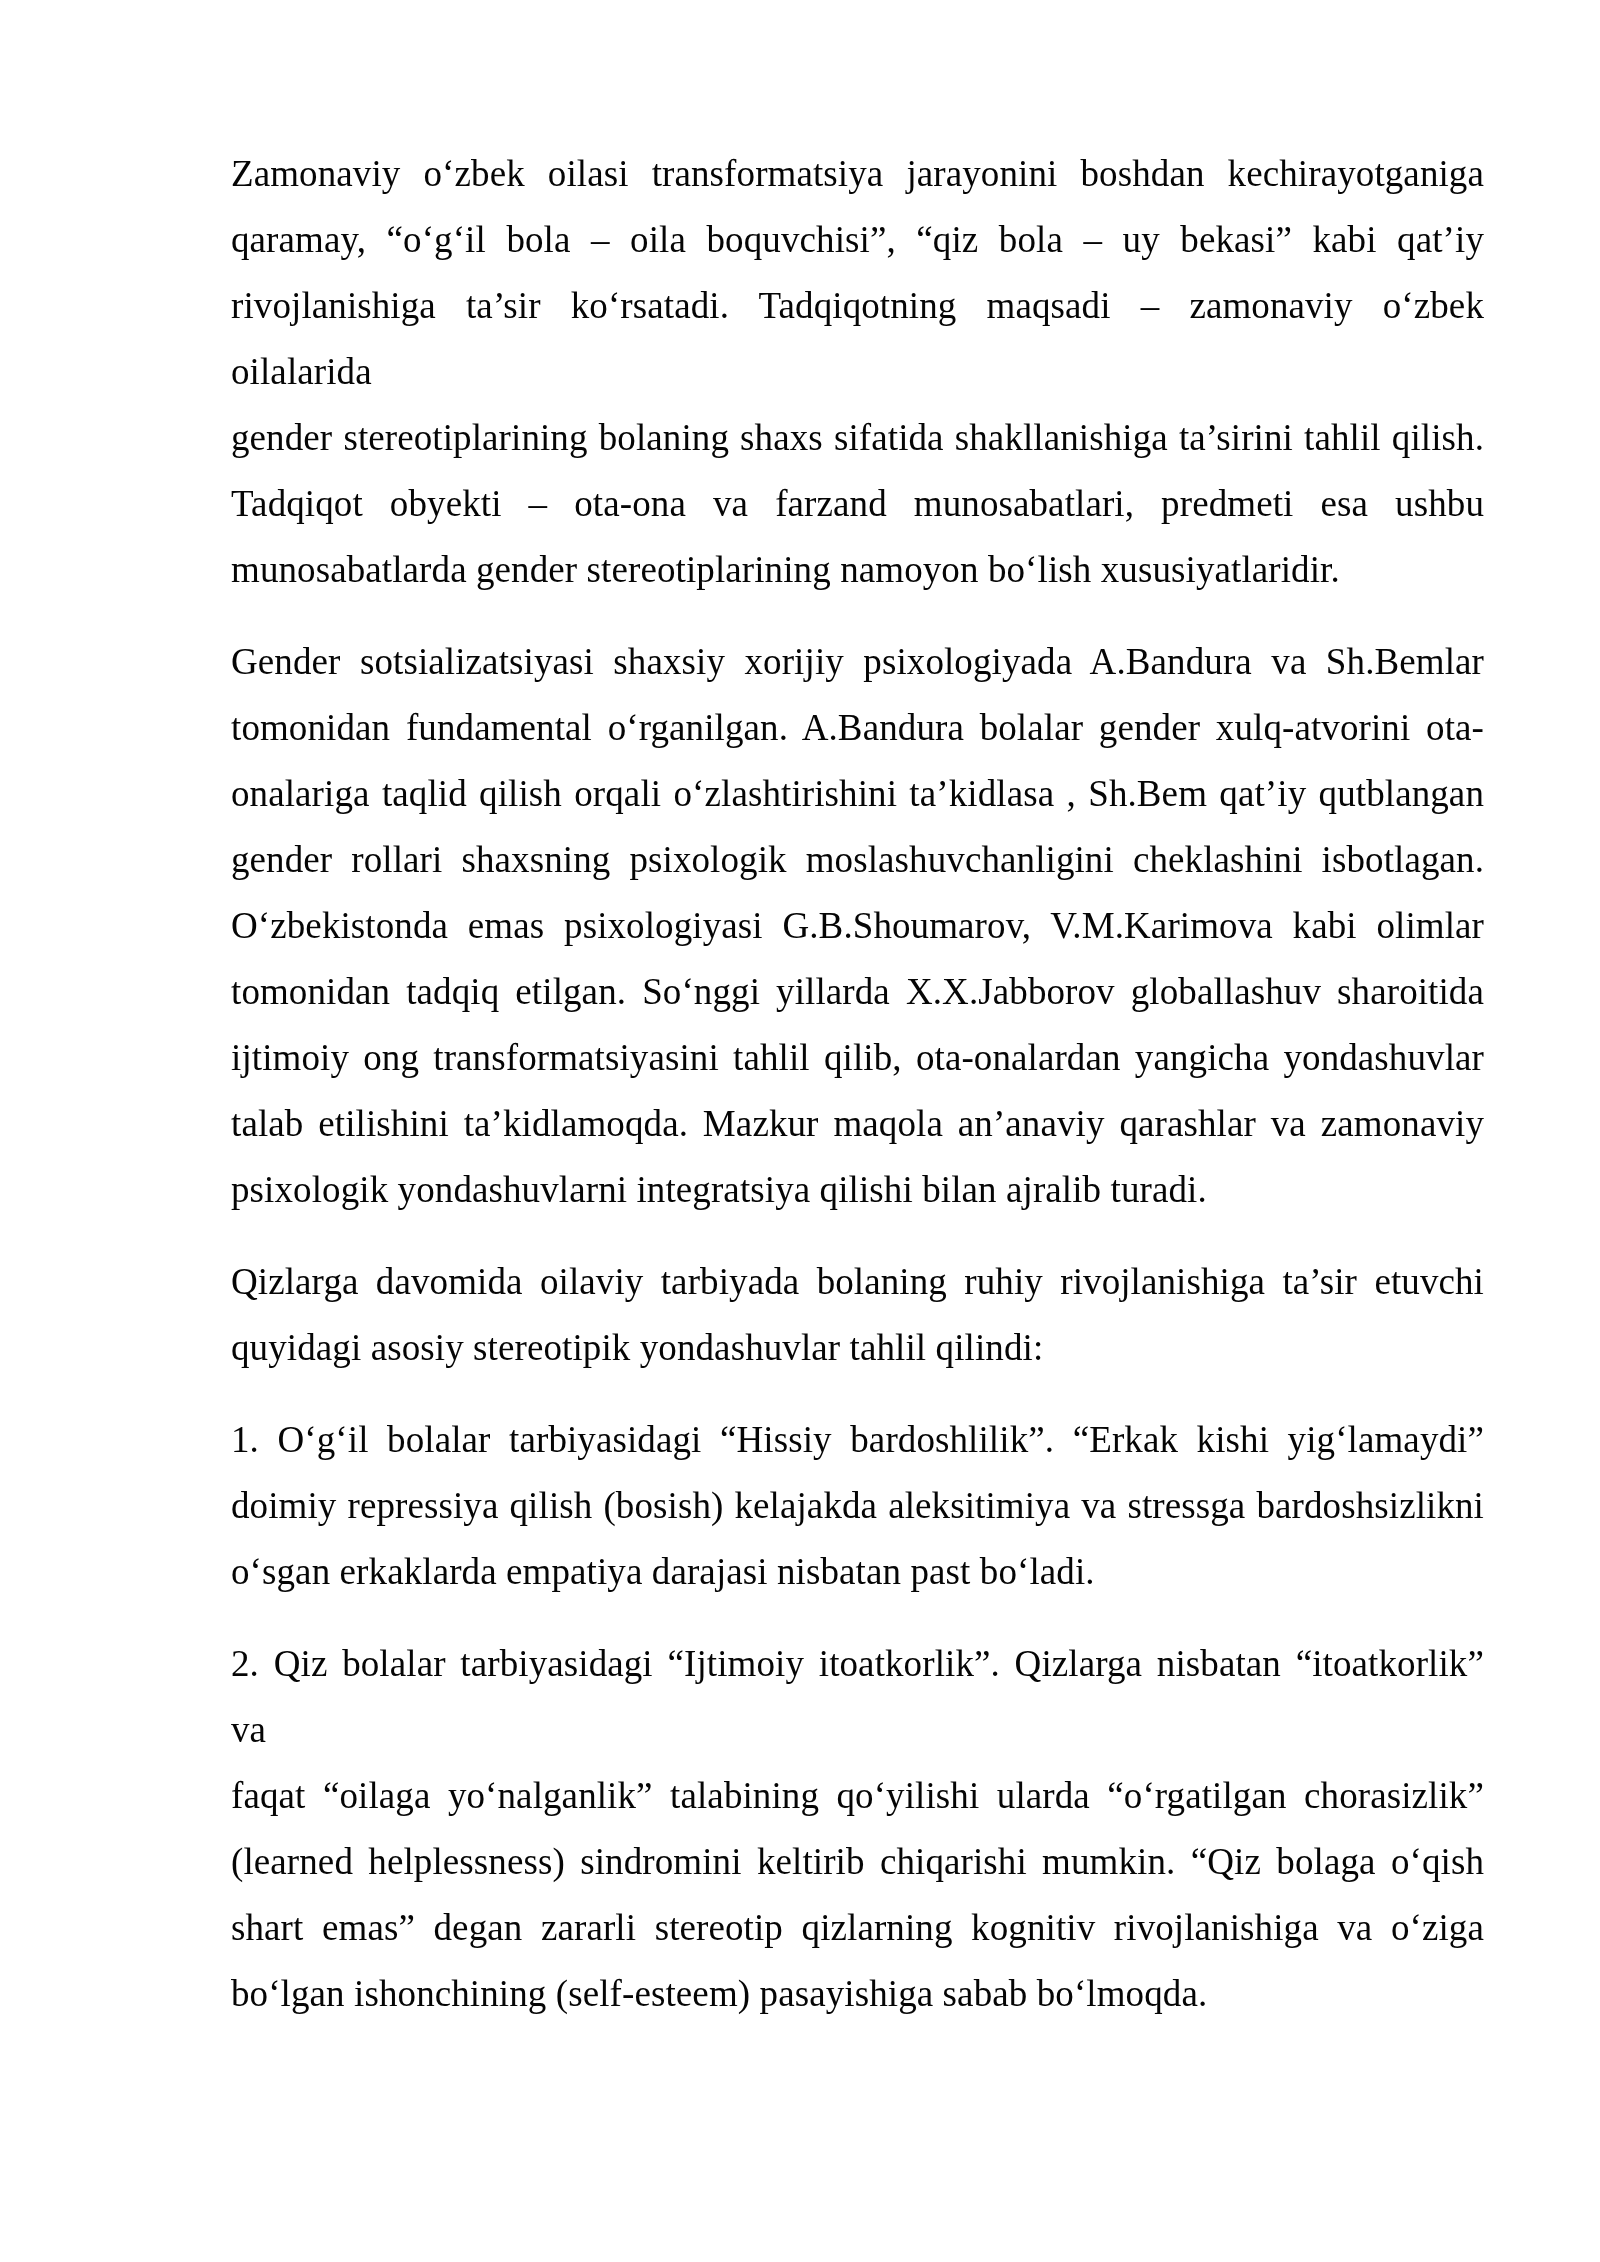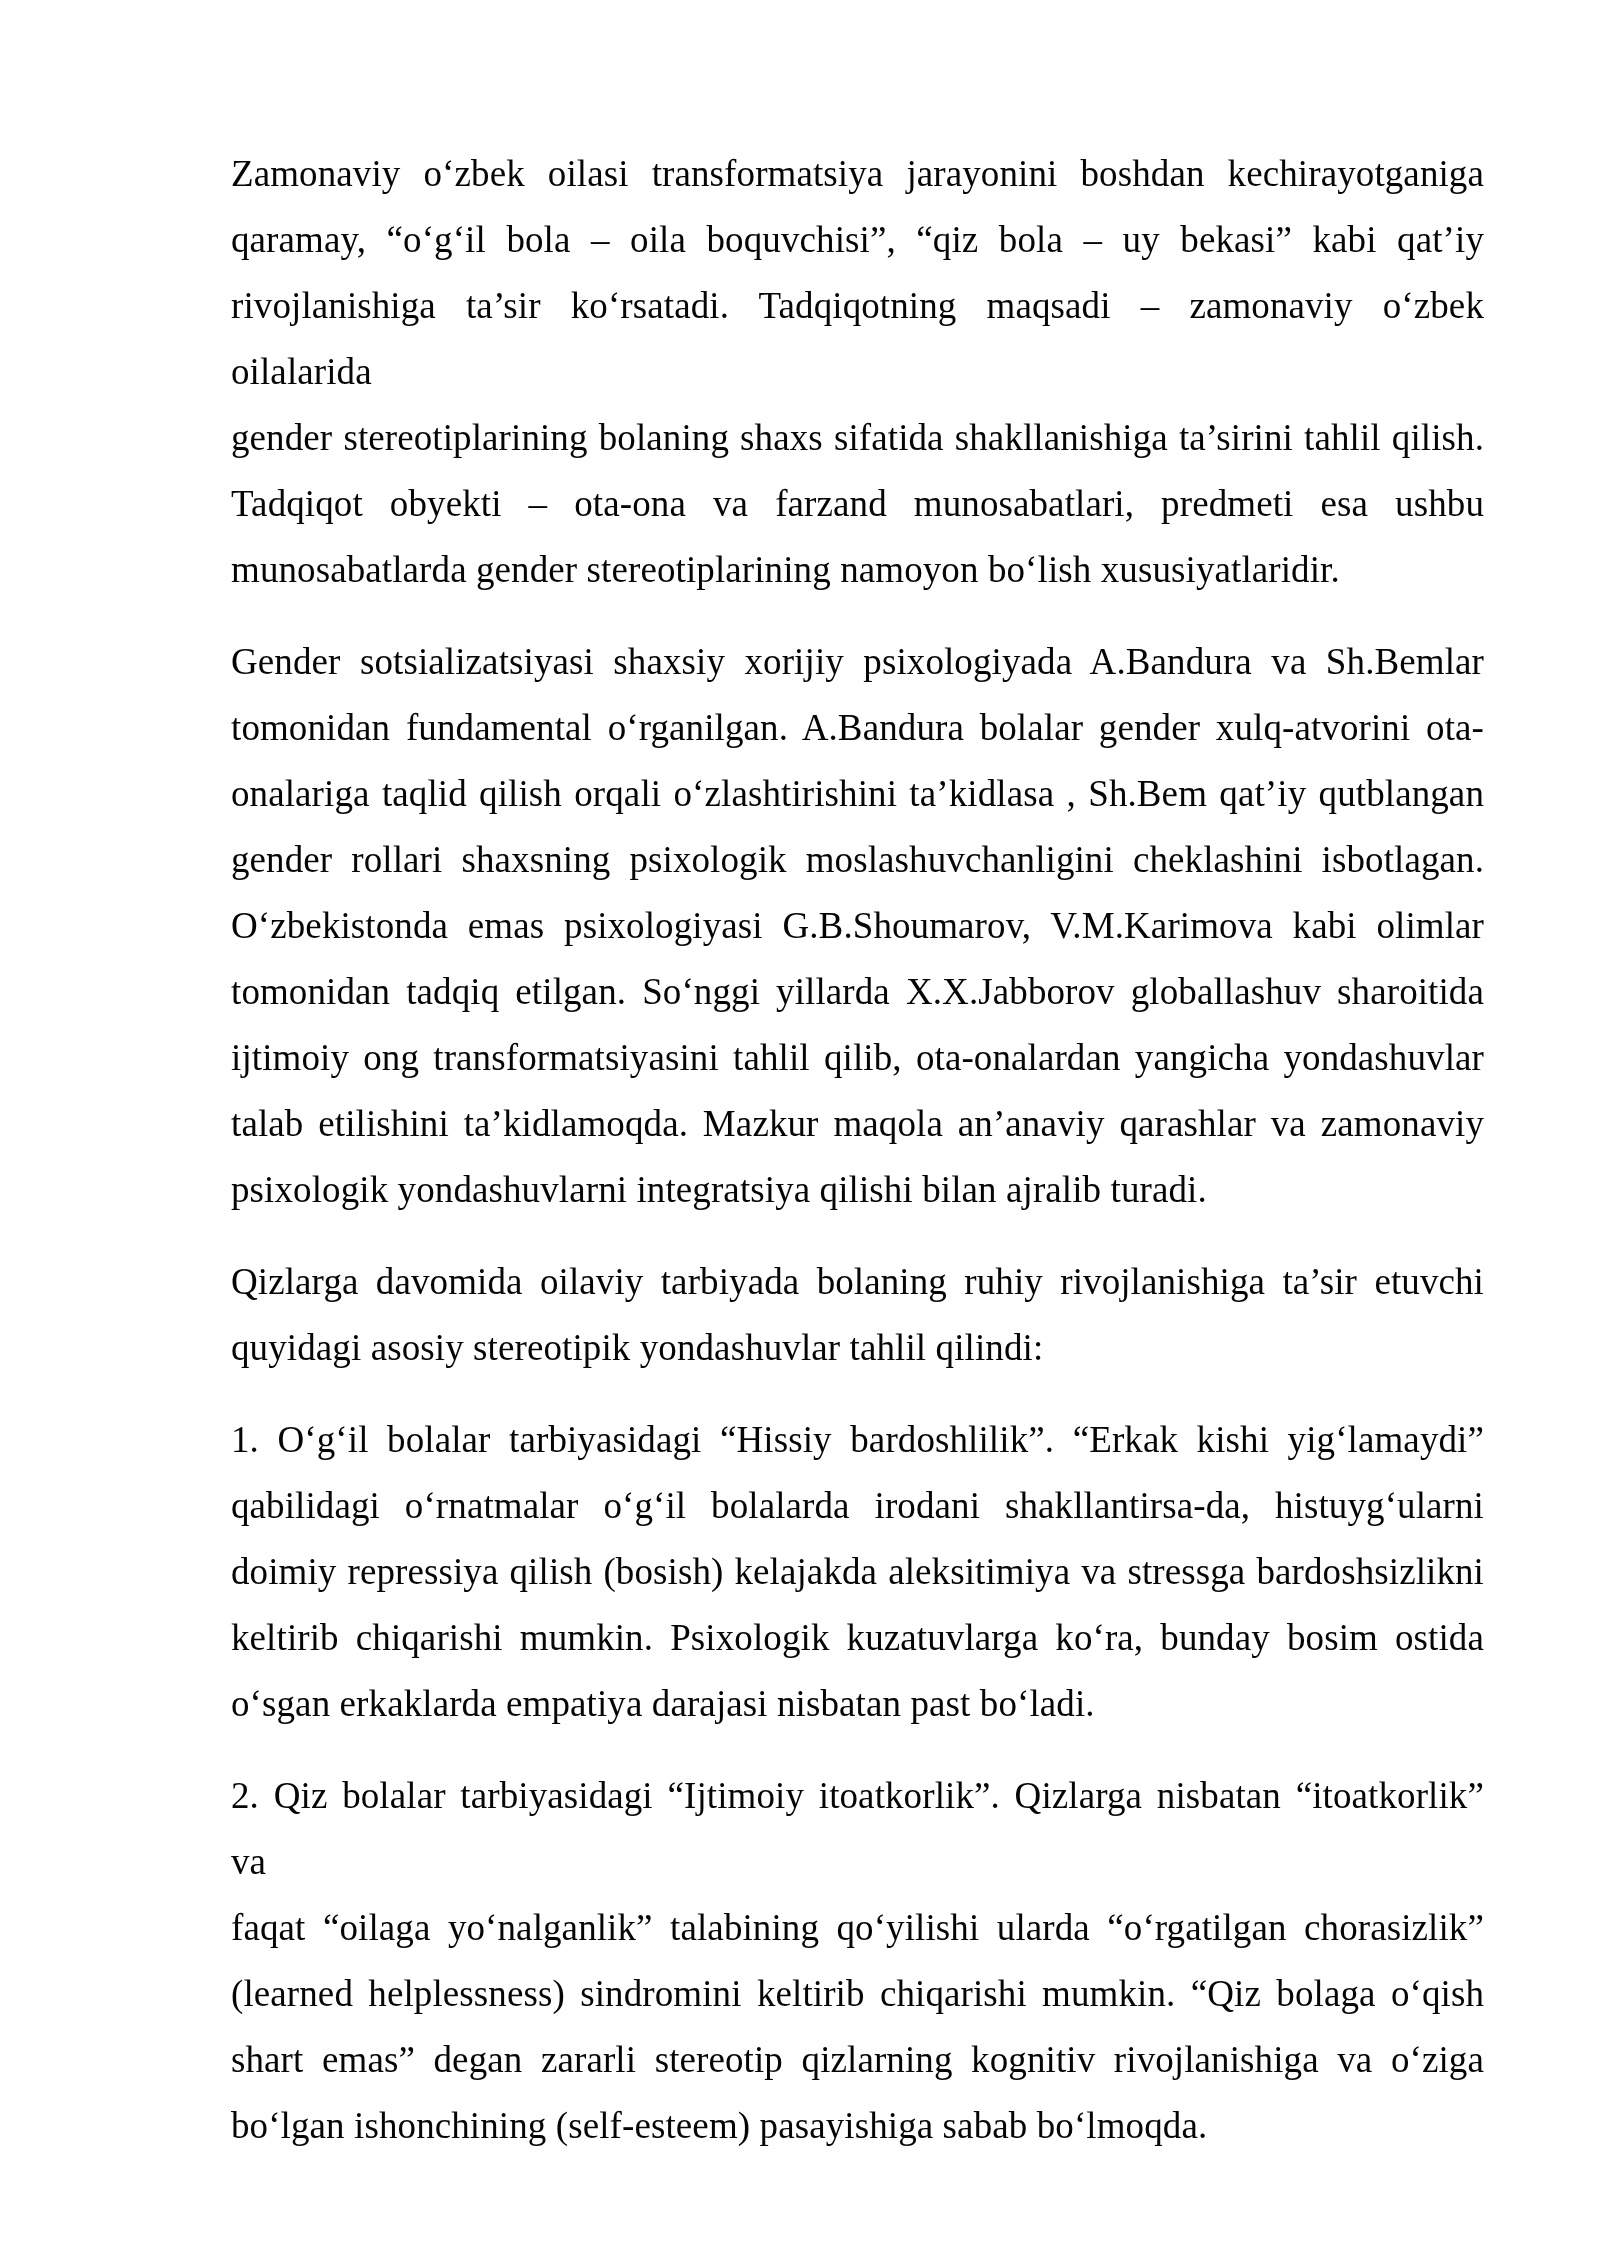--- a/index.html
+++ b/index.html
@@ -66,23 +66,21 @@
         <div class="line">ijtimoiy ong transformatsiyasini tahlil qilib, ota-onalardan yangicha yondashuvlar</div>
         <div class="line">talab etilishini ta’kidlamoqda. Mazkur maqola an’anaviy qarashlar va zamonaviy</div>
         <div class="line last">psixologik yondashuvlarni integratsiya qilishi bilan ajralib turadi.</div>
       </div>
       <div class="paragraph">
         <div class="line">Qizlarga davomida oilaviy tarbiyada bolaning ruhiy rivojlanishiga ta’sir etuvchi</div>
         <div class="line last">quyidagi asosiy stereotipik yondashuvlar tahlil qilindi:</div>
       </div>
       <div class="paragraph">
         <div class="line">1. O‘g‘il bolalar tarbiyasidagi “Hissiy bardoshlilik”. “Erkak kishi yig‘lamaydi”</div>
-        <div class="line">qabilidagi o‘rnatmalar o‘g‘il bolalarda irodani shakllantirsa-da, histuyg‘ularni</div>
         <div class="line">doimiy repressiya qilish (bosish) kelajakda aleksitimiya va stressga bardoshsizlikni</div>
-        <div class="line">keltirib chiqarishi mumkin. Psixologik kuzatuvlarga ko‘ra, bunday bosim ostida</div>
         <div class="line last">o‘sgan erkaklarda empatiya darajasi nisbatan past bo‘ladi.</div>
       </div>
       <div class="paragraph">
         <div class="line">2. Qiz bolalar tarbiyasidagi “Ijtimoiy itoatkorlik”. Qizlarga nisbatan “itoatkorlik” va</div>
         <div class="line">faqat “oilaga yo‘nalganlik” talabining qo‘yilishi ularda “o‘rgatilgan chorasizlik”</div>
         <div class="line">(learned helplessness) sindromini keltirib chiqarishi mumkin. “Qiz bolaga o‘qish</div>
         <div class="line">shart emas” degan zararli stereotip qizlarning kognitiv rivojlanishiga va o‘ziga</div>
         <div class="line last">bo‘lgan ishonchining (self-esteem) pasayishiga sabab bo‘lmoqda.</div>
       </div>
     </div>

